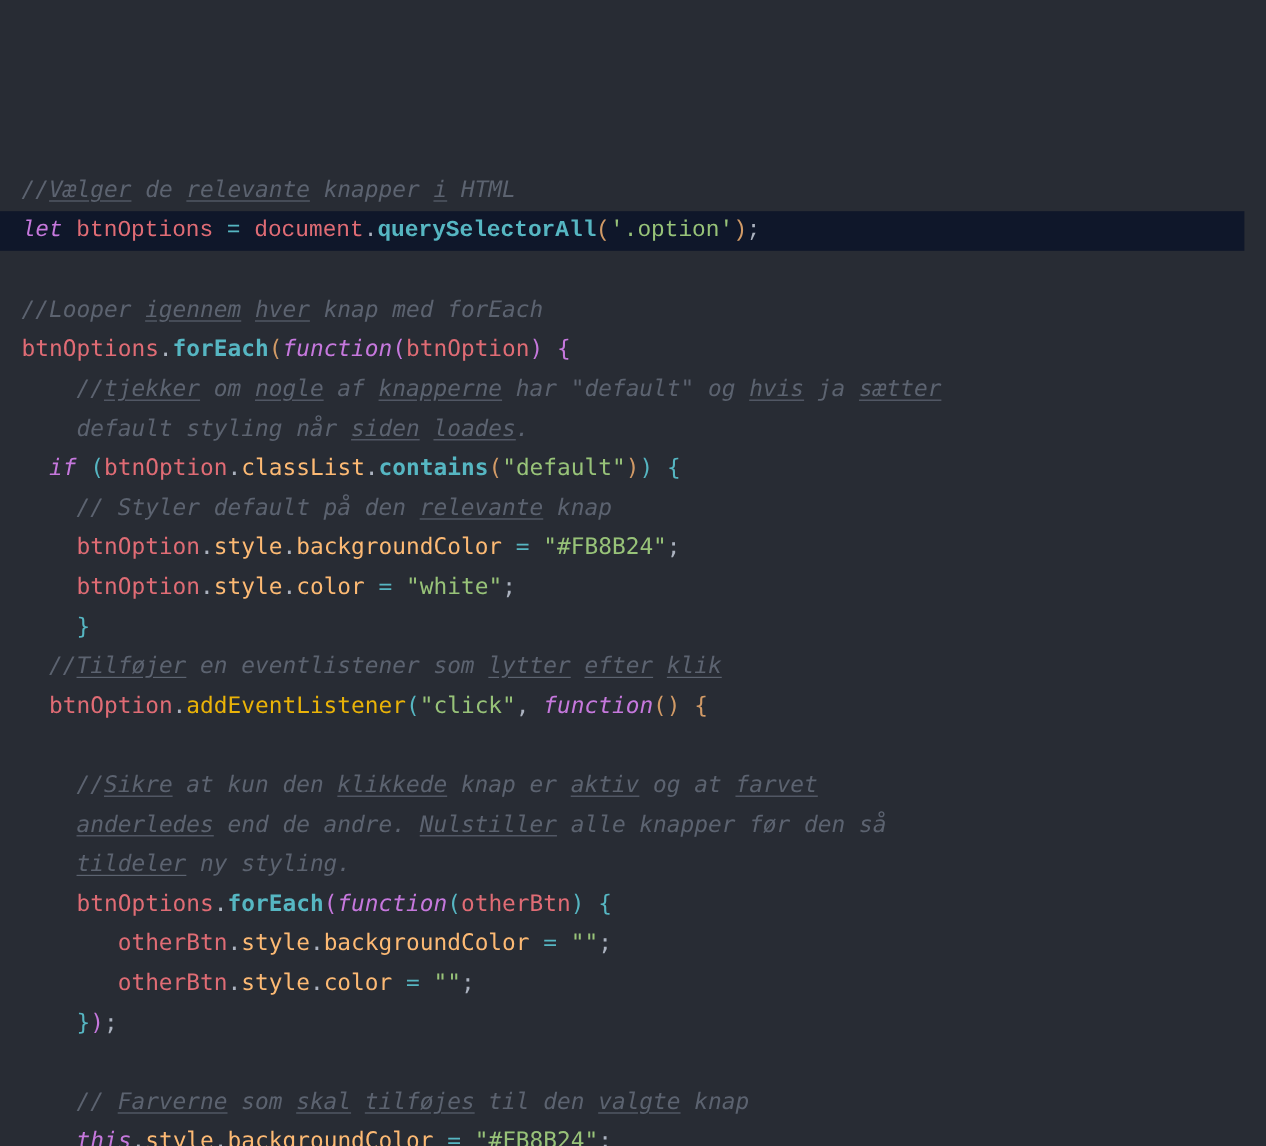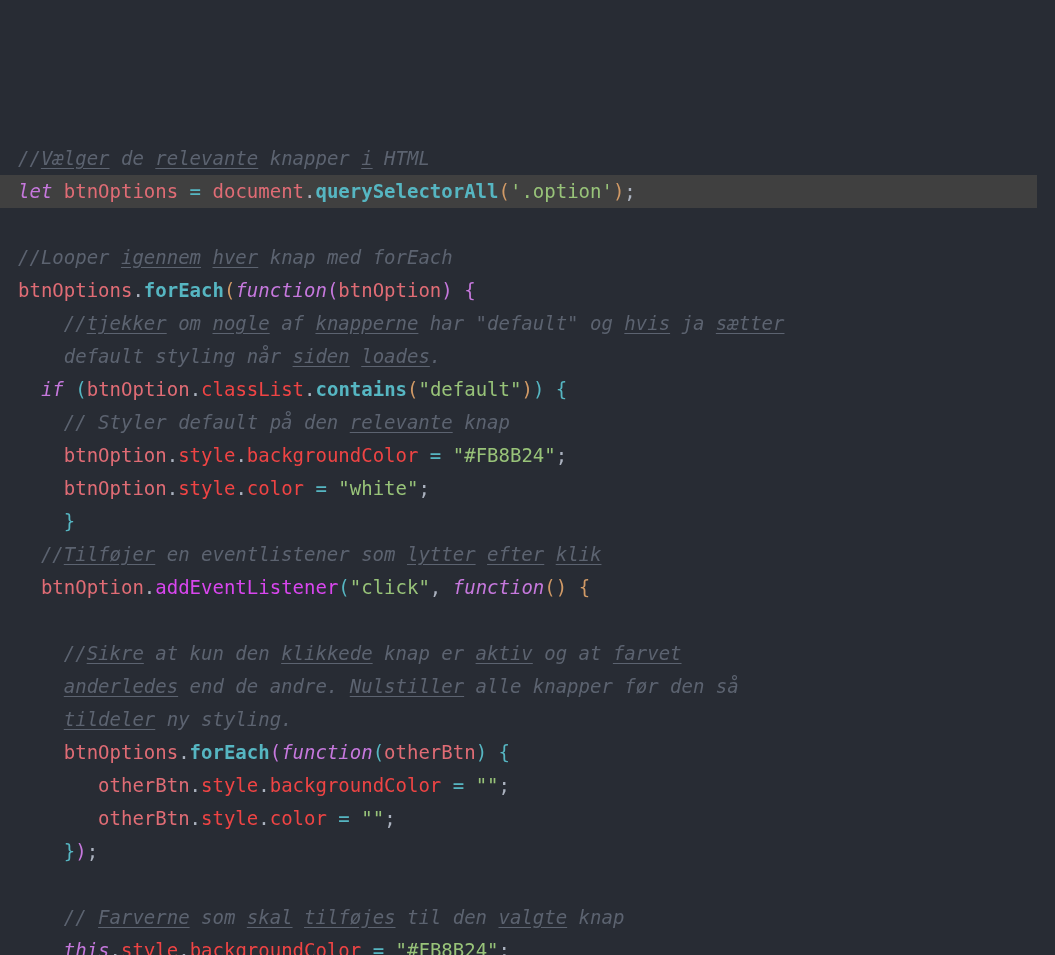--- a/index.html
+++ b/index.html
@@ -9,29 +9,29 @@
     font-size: 19px;
     line-height: 33px;
     color: #abb2bf;
     padding: 10px 0 10px 18px;
     white-space: pre;
     overflow: hidden;
     width: 1055px;
     height: 955px;
   }
   .line { display:block; min-height:33px; }
-  .hl { background:#404040; display:inline-block; width:1037px; margin-left:-18px; padding-left:18px; }
+  .hl { background:#0f172a; display:inline-block; width:1037px; margin-left:-18px; padding-left:18px;font-family:Liberation Mono, monospace; }
 
   .kw   { color:#c678dd; font-style:italic; }   
   .var  { color:#e06c75; }                       
-  .prop { color:#ef4444; }                       
+  .prop { color:#fdba74; }                       
   .gray { color:#5c6370; font-style:italic; }    
   .punct{ color:#abb2bf; }
   .op   { color:#56b6c2; }                       
-  .fn   { color:#d946ef; }                       
+  .fn   { color:#eab308; }                       
   .fnB  { color:#56b6c2; font-weight:600; }      
   .str  { color:#98c379; }                       
   .brc1 { color:#d19a66; }                       
   .brc2 { color:#c678dd; }                       
   .brc3 { color:#56b6c2; }                       
 
   
   .wavy {
     text-decoration-line: underline;
     text-decoration-style: wavy;

